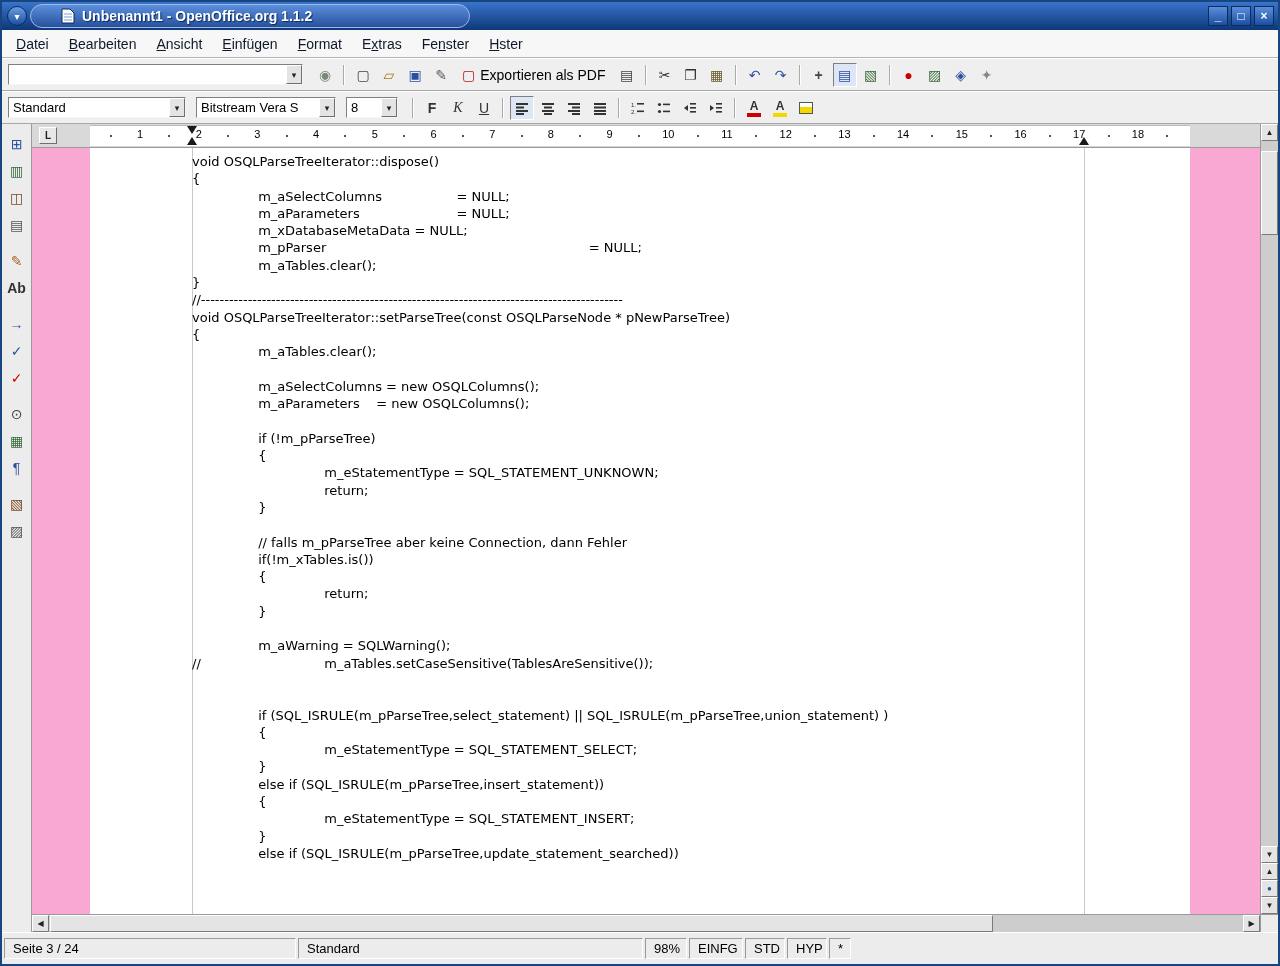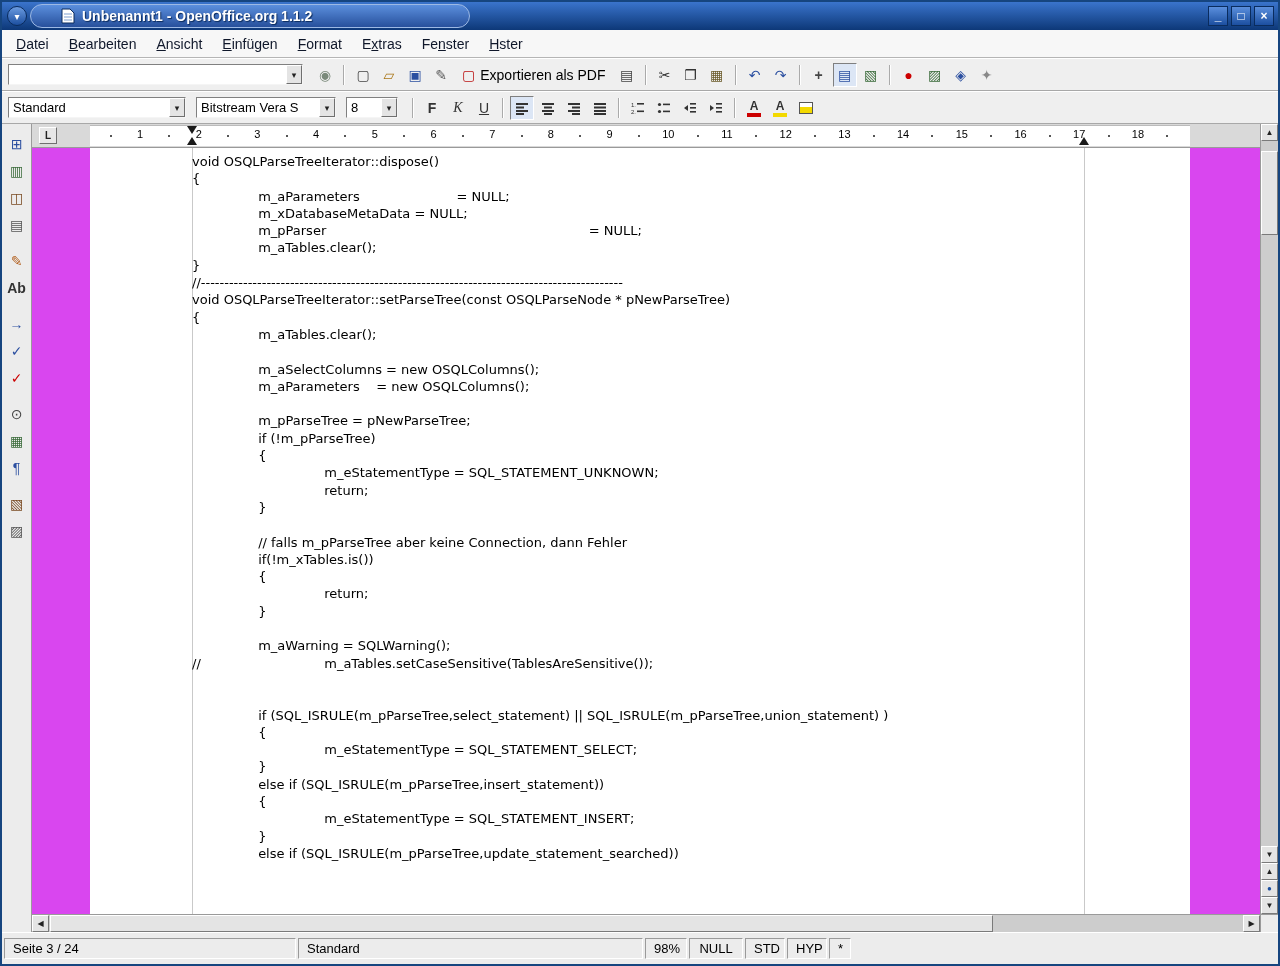--- a/index.html
+++ b/index.html
@@ -89,21 +89,21 @@
                   display:flex; align-items:center; justify-content:center; color:#222; }
   .marker { position:absolute; width:0; height:0; }
   .marker.first-line { left:160px; top:2px; border-left:5px solid transparent; border-right:5px solid transparent;
                        border-top:8px solid #1a1a1a; margin-left:-5px; }
   .marker.left-ind { left:160px; bottom:2px; border-left:5px solid transparent; border-right:5px solid transparent;
                      border-bottom:8px solid #1a1a1a; margin-left:-5px; }
   .marker.right-ind { left:1052px; bottom:2px; border-left:5px solid transparent; border-right:5px solid transparent;
                       border-bottom:8px solid #1a1a1a; margin-left:-5px; }
 
   
-  .canvas { position:absolute; top:146px; left:30px; right:18px; bottom:50px; background:#d946ef; overflow:hidden; }
+  .canvas { position:absolute; top:146px; left:30px; right:18px; bottom:50px; background:#f9a8d4; overflow:hidden; }
   .page { position:absolute; left:58px; top:0; bottom:0; width:1100px; background:#fff; }
   .boundary { position:absolute; top:0; bottom:0; width:1px; background:#c9c9c9; }
   .boundary.left { left:102px; }
   .boundary.right { left:994px; }
   .code { position:absolute; left:102px; top:5px; right:4px; }
   .code-line { white-space:pre; height:17.3px; line-height:17.3px;
                font-family:"DejaVu Sans",sans-serif; font-size:13px; color:#000;
                tab-size:16; -moz-tab-size:16; }
 
   
@@ -484,34 +484,34 @@
   </div>
 
   <div class="canvas">
     <div class="page">
       <div class="boundary left"></div>
       <div class="boundary right"></div>
       <div class="code">
 
       <div class="code-line">void OSQLParseTreeIterator::dispose()</div>
           <div class="code-line">{</div>
+          <div class="code-line">	m_aSelectColumns		= NULL;</div>
           <div class="code-line">	m_aParameters		= NULL;</div>
           <div class="code-line">	m_xDatabaseMetaData = NULL;</div>
           <div class="code-line">	m_pParser				= NULL;</div>
           <div class="code-line">	m_aTables.clear();</div>
           <div class="code-line">}</div>
           <div class="code-line">//------------------------------------------------------------------------------------------</div>
           <div class="code-line">void OSQLParseTreeIterator::setParseTree(const OSQLParseNode * pNewParseTree)</div>
           <div class="code-line">{</div>
           <div class="code-line">	m_aTables.clear();</div>
           <div class="code-line"></div>
           <div class="code-line">	m_aSelectColumns = new OSQLColumns();</div>
           <div class="code-line">	m_aParameters    = new OSQLColumns();</div>
           <div class="code-line"></div>
-          <div class="code-line">	m_pParseTree = pNewParseTree;</div>
           <div class="code-line">	if (!m_pParseTree)</div>
           <div class="code-line">	{</div>
           <div class="code-line">		m_eStatementType = SQL_STATEMENT_UNKNOWN;</div>
           <div class="code-line">		return;</div>
           <div class="code-line">	}</div>
           <div class="code-line"></div>
           <div class="code-line">	// falls m_pParseTree aber keine Connection, dann Fehler</div>
           <div class="code-line">	if(!m_xTables.is())</div>
           <div class="code-line">	{</div>
           <div class="code-line">		return;</div>
@@ -565,20 +565,20 @@
     <div class="hs-btn">
         <span>▶</span>
       </div>
   </div>
   <div class="corner"></div>
 
   <div class="statusbar">
     <div class="sb-cell sb-c1">Seite 3 / 24</div>
     <div class="sb-cell sb-c2">Standard</div>
     <div class="sb-cell sb-c3">98%</div>
-    <div class="sb-cell sb-c4">NULL</div>
+    <div class="sb-cell sb-c4">EINFG</div>
     <div class="sb-cell sb-c5">STD</div>
     <div class="sb-cell sb-c6">HYP</div>
     <div class="sb-cell sb-c7">*</div>
     <div class="sb-fill"></div>
   </div>
 
 </div>
 
 </body></html>

